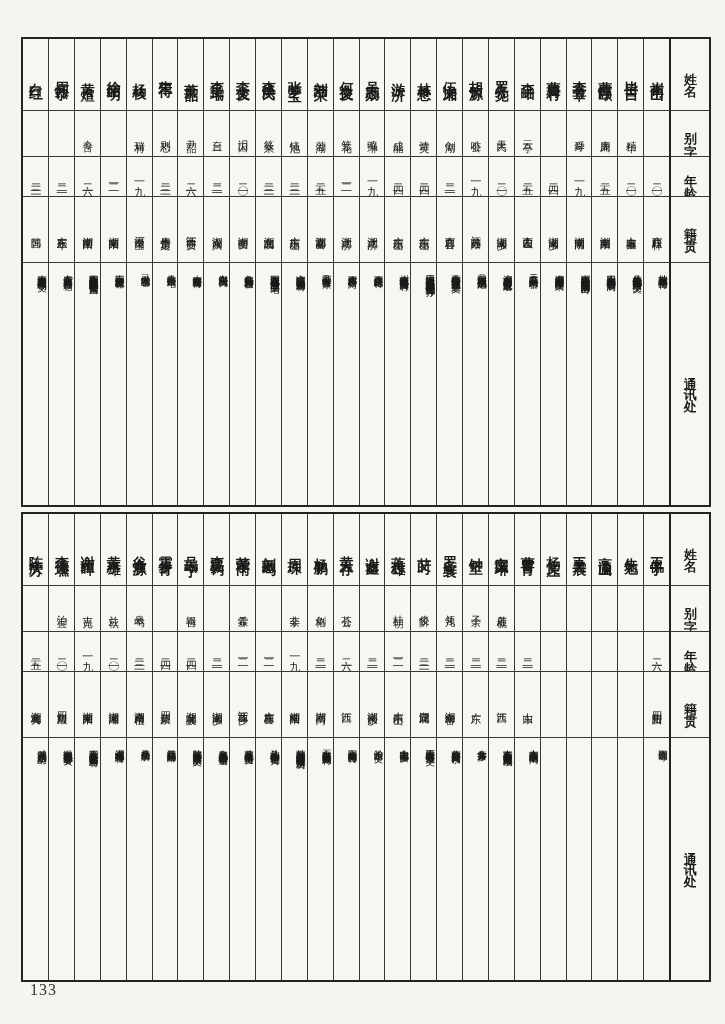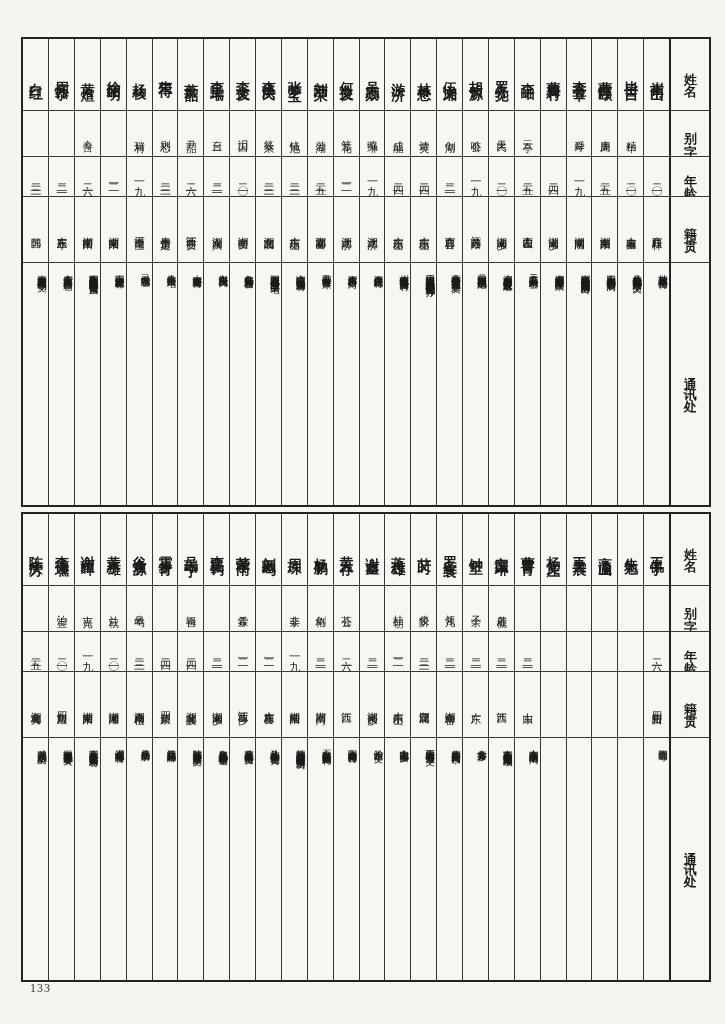--- a/index.html
+++ b/index.html
@@ -58,21 +58,21 @@
   }
   .addr-cell .vtext {
     font-size:9.5px; line-height:11.5px; letter-spacing:0.5px;
     max-height:234px;
   }
   .header-col .cell { justify-content:center; }
   .header-col .vtext { font-size:13px; font-weight:bold; letter-spacing:0.9em; }
   .header-col .addr-cell { justify-content:center; align-items:center; padding:0; }
   .page-number {
     position:absolute; left:30px; top:981px;
-    font-size:12px; color:#33322f; letter-spacing:1px;
+    font-size:16px; color:#33322f; letter-spacing:1px;
   }
 </style>
 </head>
 <body>
 
 <div class="page">
   <div class="table-wrap">
 
     <div class="section">
       <div class="cols">

